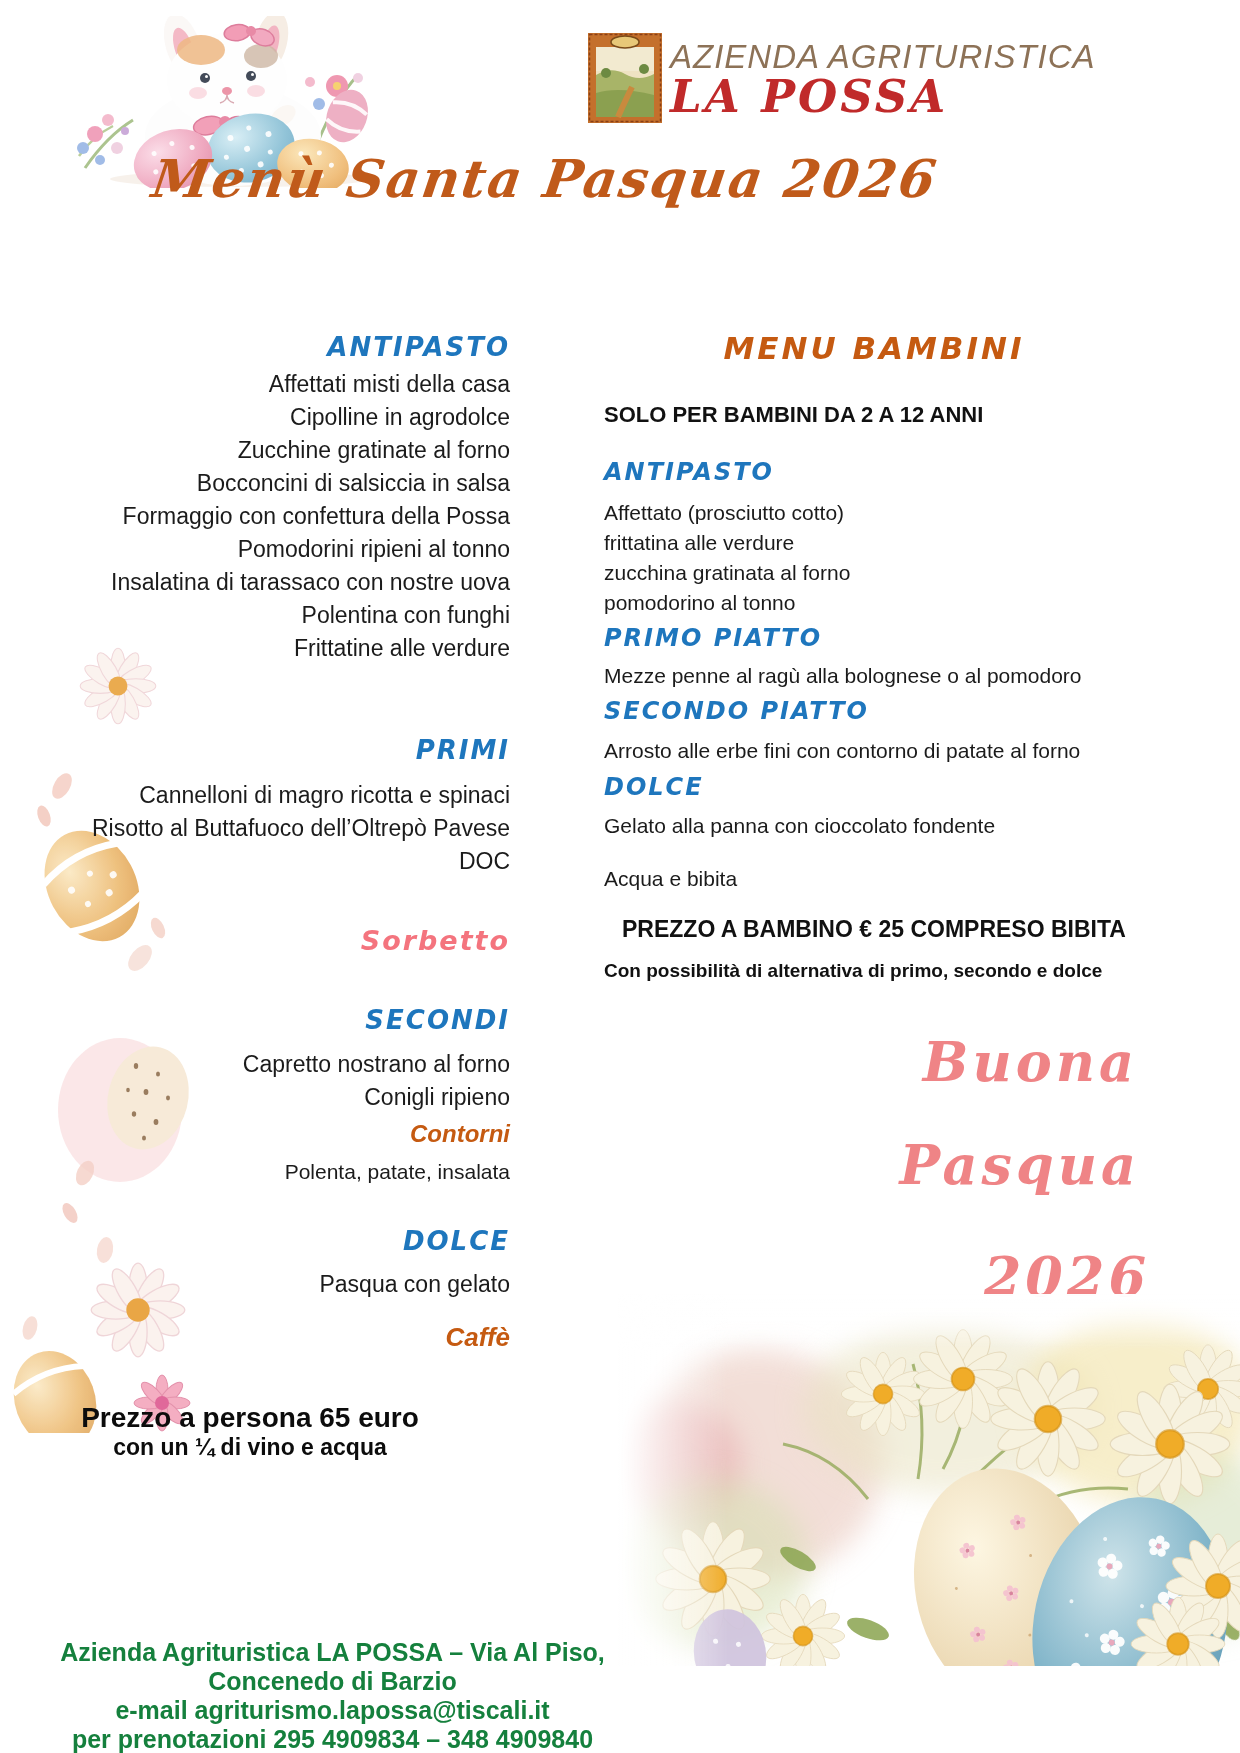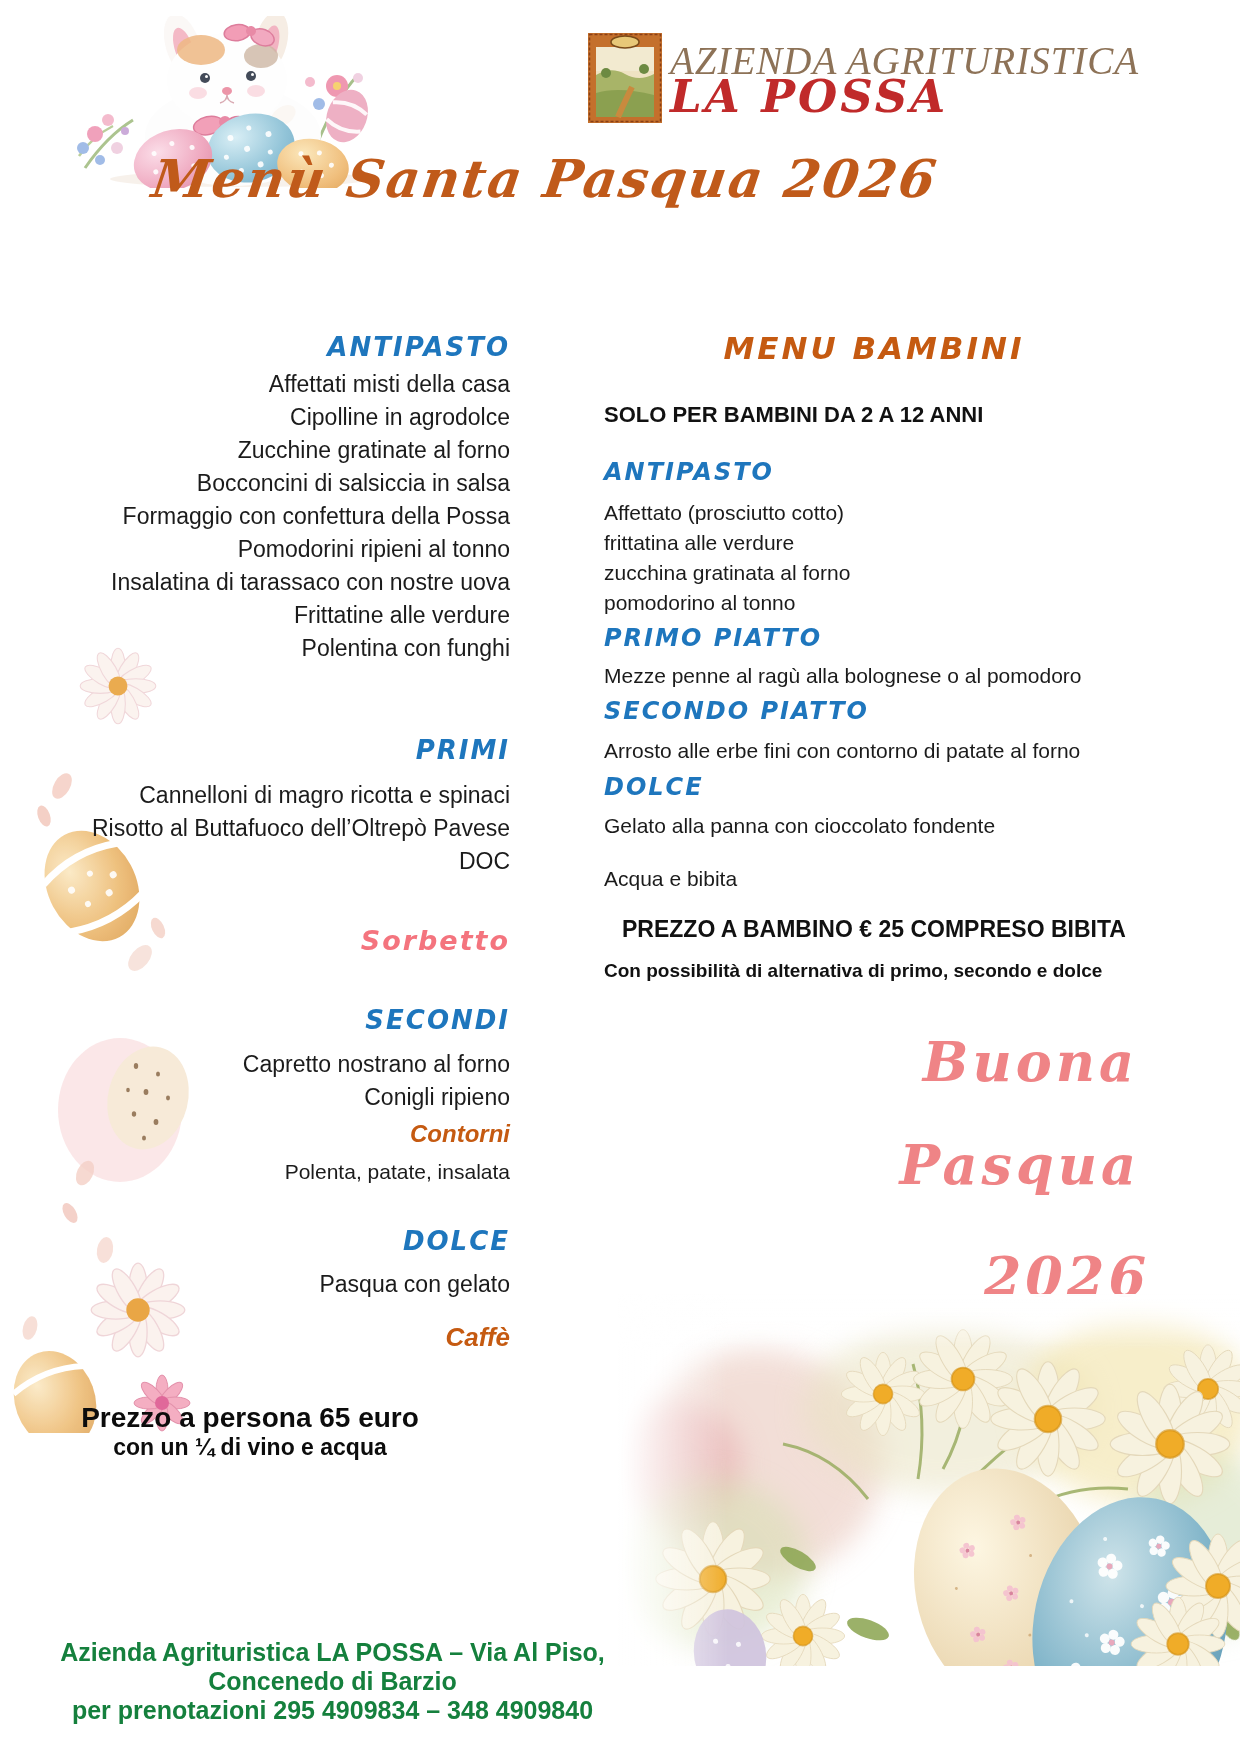--- a/index.html
+++ b/index.html
@@ -3,22 +3,22 @@
 <meta charset="utf-8">
 <style>
   *{margin:0;padding:0;box-sizing:border-box}
   html,body{background:#ffffff}
   .page{position:relative;width:1240px;height:1753px;background:#fff;overflow:hidden;
         font-family:"Liberation Sans",sans-serif;color:#1a1a1a}
 
   
   .bunny-svg{position:absolute;left:55px;top:16px;width:340px;height:172px}
   .logo-frame{position:absolute;left:588px;top:33px;width:74px;height:90px}
-  .logo-line1{position:absolute;left:670px;top:38px;font-family:Liberation Serif, serif;
-              font-style:italic;font-size:39px;color:#8d7257;letter-spacing:1px;white-space:nowrap}
+  .logo-line1{position:absolute;left:670px;top:38px;font-family:Liberation Sans, sans-serif;
+              font-style:italic;font-size:33px;color:#8d7257;letter-spacing:1px;white-space:nowrap}
   .logo-line2{position:absolute;left:670px;top:70px;font-family:"DejaVu Serif",serif;
               font-style:italic;font-weight:bold;font-size:45px;color:#c02a2a;letter-spacing:3px}
   .main-title{position:absolute;left:150px;top:148px;width:790px;text-align:center;
               font-family:"DejaVu Serif",serif;font-style:italic;font-weight:bold;
               font-size:52px;color:#c05a1a;transform:skewX(-8deg);letter-spacing:2px;white-space:nowrap}
 
   
   .leftcol{position:absolute;left:40px;top:0;width:470px;height:100%}
   .leftcol>div{position:absolute;width:100%;text-align:right}
   .rightcol{position:absolute;left:604px;top:0;width:540px;height:100%}
@@ -286,22 +286,22 @@
   <div class="leftcol">
     <div class="hb hb-l" style="top:332px">ANTIPASTO</div>
     <div class="item-l" style="top:368px">
         <div>Affettati misti della casa</div>
         <div>Cipolline in agrodolce</div>
         <div>Zucchine gratinate al forno</div>
         <div>Bocconcini di salsiccia in salsa</div>
         <div>Formaggio con confettura della Possa</div>
         <div>Pomodorini ripieni al tonno</div>
         <div>Insalatina di tarassaco con nostre uova</div>
+        <div>Polentina con funghi</div>
         <div>Frittatine alle verdure</div>
-        <div>Polentina con funghi</div>
       </div>
 
     <div class="hb hb-l" style="top:735px">PRIMI</div>
     <div class="item-l" style="top:779px">
         <div>Cannelloni di magro ricotta e spinaci</div>
         <div>Risotto al Buttafuoco dell’Oltrepò Pavese</div>
         <div>DOC</div>
       </div>
 
     <div class="pink-script" style="top:925px">Sorbetto</div>
@@ -494,16 +494,17 @@
           <circle cx="108" cy="372" r="2.5"></circle>
       </g>
     </g>
 
     <rect x="0" y="0" width="622" height="55" fill="url(#fadeTop)"></rect>
     <rect x="0" y="0" width="110" height="372" fill="url(#fadeLeft)"></rect>
   </svg>
 
   <div class="footer">
     <div>Azienda Agrituristica LA POSSA – Via Al Piso, Concenedo di Barzio</div>
+    <div>e-mail agriturismo.lapossa@tiscali.it</div>
     <div>per prenotazioni 295 4909834 – 348 4909840</div>
   </div>
 
 </div>
 
 </body></html>

